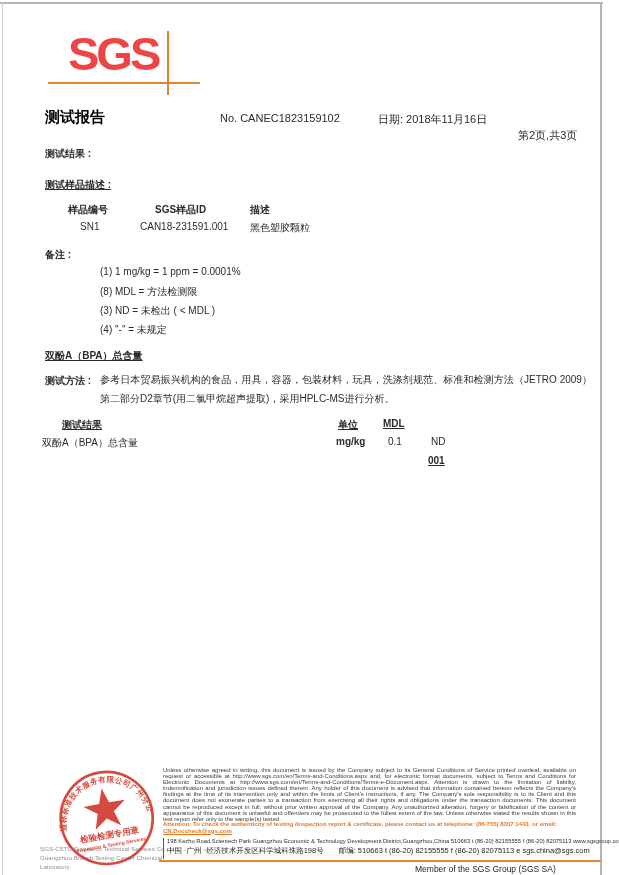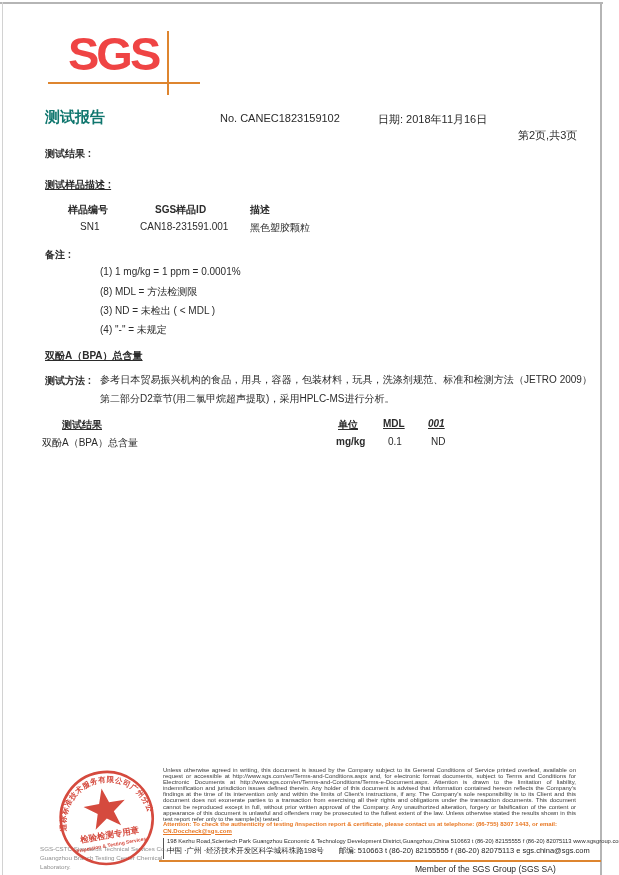--- a/index.html
+++ b/index.html
@@ -4,30 +4,30 @@
 <style>
   html,body{margin:0;padding:0;}
   body{
     width:619px;height:875px;position:relative;background:#ffffff;
     font-family:"Liberation Sans","DejaVu Sans",sans-serif;color:#2b2b2b;
     overflow:hidden;
   }
   .abs{position:absolute;}
   .b{font-weight:bold;}
   .u{text-decoration:underline;}
-  .i{font-style:italic;}
+  .i{margin-top:37px;}
   .fs10{font-size:10px;}
   .fs11{font-size:11px;}
   .line{background:#de852f;}
   .grayline{background:#b5b5b5;}
   .logo-text{
     font-size:47px;font-weight:bold;color:#ef4444;letter-spacing:-3px;
     font-family:"Liberation Sans",sans-serif;line-height:1;
   }
-  .title{font-size:15px;font-weight:bold;color:#0f766e;}
+  .title{font-size:15px;font-weight:bold;color:#000000;}
   .note-list div{height:19px;font-size:10px;}
   .method{font-size:10px;line-height:19px;text-align:justify;}
   .disclaimer{
     font-size:6px;line-height:6.1px;color:#3c3c3c;text-align:justify;
     font-family:"Liberation Sans",sans-serif;
   }
   .attention{
     font-size:6px;line-height:6.5px;color:#e87722;font-weight:bold;text-align:left;
   }
   .addr-en{font-size:5.8px;color:#2e2e2e;white-space:nowrap;}

